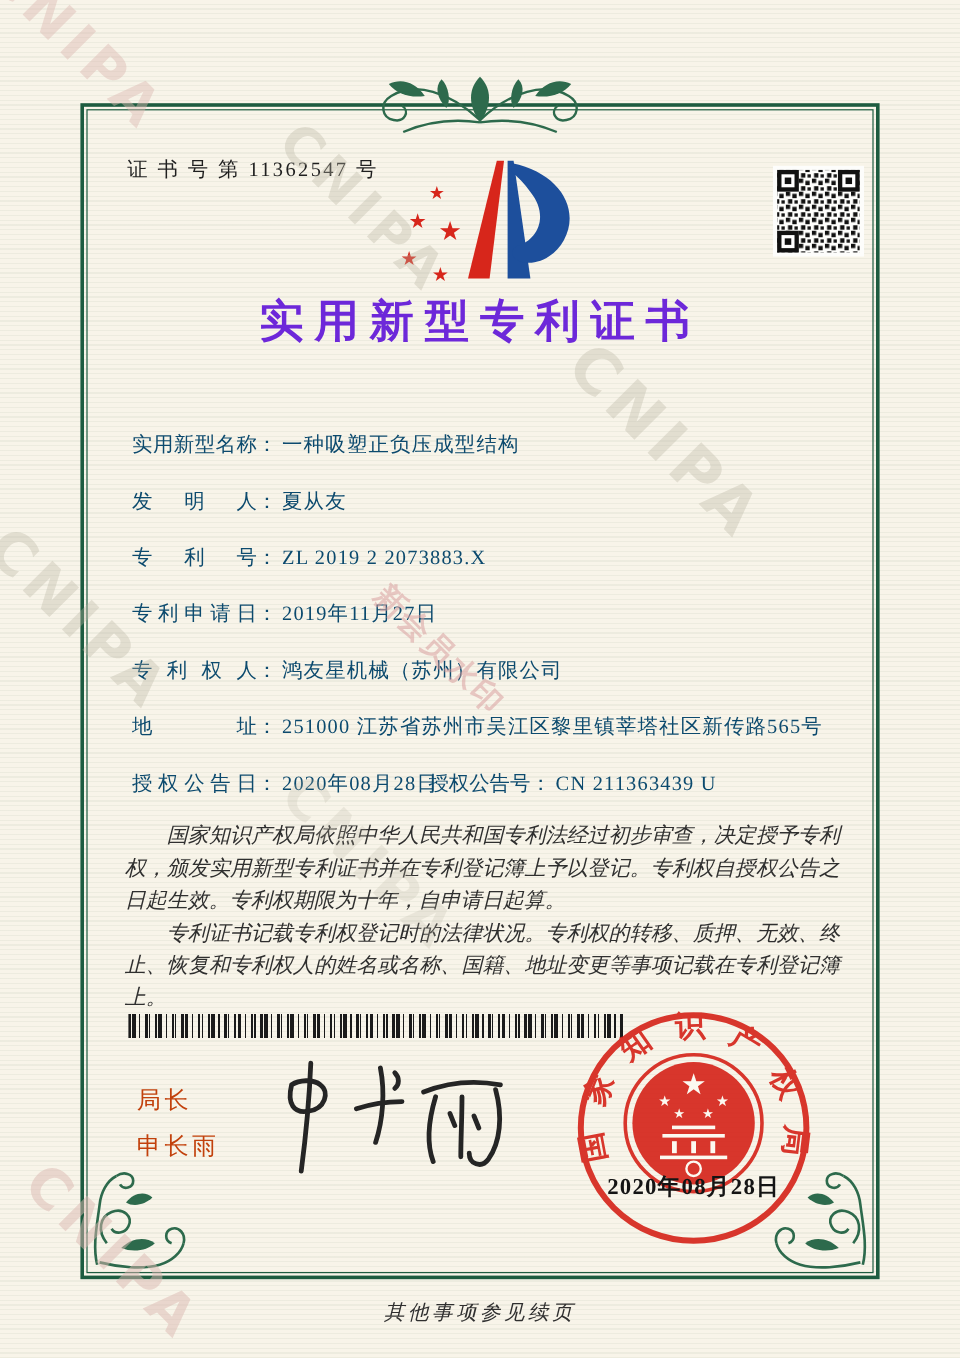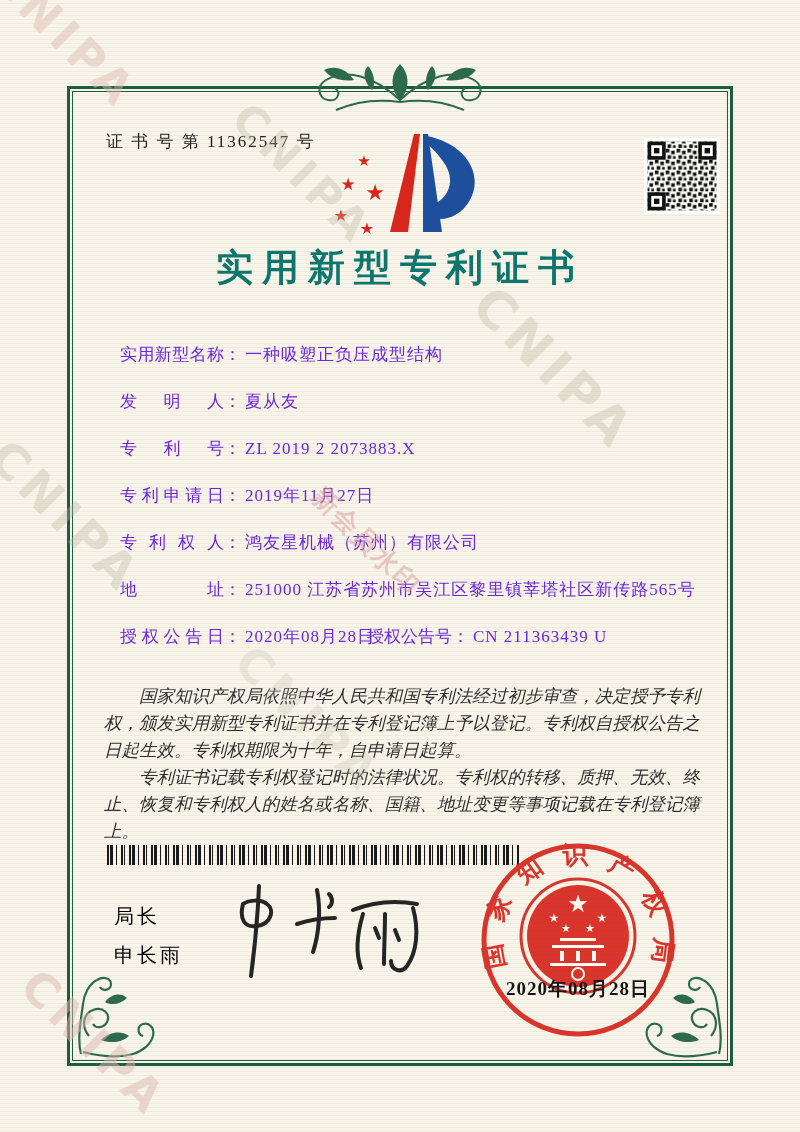--- a/index.html
+++ b/index.html
@@ -15,43 +15,43 @@
   .frame-outer{position:absolute;left:67px;top:86px;width:660px;height:974px;border:3px solid #1d5c40;}
   .frame-inner{position:absolute;inset:2px;border:1px solid #1d5c40;}
   .orn{position:absolute;color:#2d6a4c;}
   .wm{
     position:absolute;font-family:"DejaVu Sans","Liberation Sans",sans-serif;font-weight:bold;
     transform:rotate(45deg);color:#b9b4a2;opacity:.34;letter-spacing:6px;pointer-events:none;z-index:1;
   }
   .cert-no{position:absolute;left:106px;top:130px;font-size:17px;letter-spacing:2px;color:#1f1f1f;text-align:center;}
   .title{
     position:absolute;left:0;top:243px;width:800px;text-align:center;
-    font-size:37px;font-weight:bold;letter-spacing:9px;color:#0f766e;
-  }
-  .frow{position:absolute;left:120px;font-size:17px;color:#6d28d9;white-space:nowrap;}
+    font-size:37px;font-weight:bold;letter-spacing:9px;color:#6d28d9;
+  }
+  .frow{position:absolute;left:110px;font-size:17px;color:#0c4a6e;white-space:nowrap;margin-top:16px;}
   .flabel{display:inline-block;width:104px;text-align:justify;text-align-last:justify;}
   .fcolon{display:inline-block;margin:0 4px 0 0;}
   .fvalue{letter-spacing:1px;}
   .frow .sub{position:absolute;left:247px;top:0;white-space:nowrap;}
   .paras{
     position:absolute;left:104px;top:655px;width:596px;
     font-size:17.5px;line-height:27px;color:#2f2f2f;text-align:justify;font-style:italic;margin-top:28px;
   }
   .paras p{margin:0;text-indent:2em;}
   .barcode{
     position:absolute;left:107px;top:845px;width:413px;height:20px;
     background:repeating-linear-gradient(90deg,
       #1a1a1a 0 2px,transparent 2px 3px,
       #1a1a1a 3px 6px,transparent 6px 9px,
       #1a1a1a 9px 10px,transparent 10px 14px,
       #1a1a1a 14px 16px,transparent 16px 17px,
       #1a1a1a 17px 18px,transparent 18px 22px);
   }
   .signer{position:absolute;left:114px;top:903px;font-family:"Liberation Sans","DejaVu Sans",sans-serif;
-    font-size:20px;color:#000000;letter-spacing:3px;}
+    font-size:20px;color:#c2410c;letter-spacing:3px;}
   .signer .name{margin-top:12px;}
   .sig{position:absolute;left:225px;top:876px;z-index:2;}
   .seal{position:absolute;left:476px;top:842px;z-index:3;opacity:.93;}
   .seal-date{
     position:absolute;left:476px;top:976px;width:204px;text-align:center;z-index:4;
     font-size:19px;font-weight:bold;color:#141414;letter-spacing:1px;
   }
   .page-ind{position:absolute;left:0;top:1034px;width:800px;text-align:center;font-size:15px;color:#333;letter-spacing:2px;}
   .cont-note{position:absolute;left:0;top:1082px;width:800px;text-align:center;font-size:17px;color:#2f2f2f;
     letter-spacing:3px;font-style:italic;}
@@ -227,14 +227,15 @@
         <rect x="84" y="109" width="4" height="10"></rect>
         <rect x="100" y="109" width="4" height="10"></rect>
         <rect x="116" y="109" width="4" height="10"></rect>
         <rect x="74" y="121" width="56" height="3"></rect>
         <circle cx="102" cy="132" r="6" fill="none" stroke="#fdfaf2" stroke-width="2"></circle>
       </g>
     </g>
   </svg>
   <div class="seal-date">2020年08月28日</div>
 
+  <div class="cont-note">其他事项参见续页</div>
 
 </div>
 
 </body></html>

